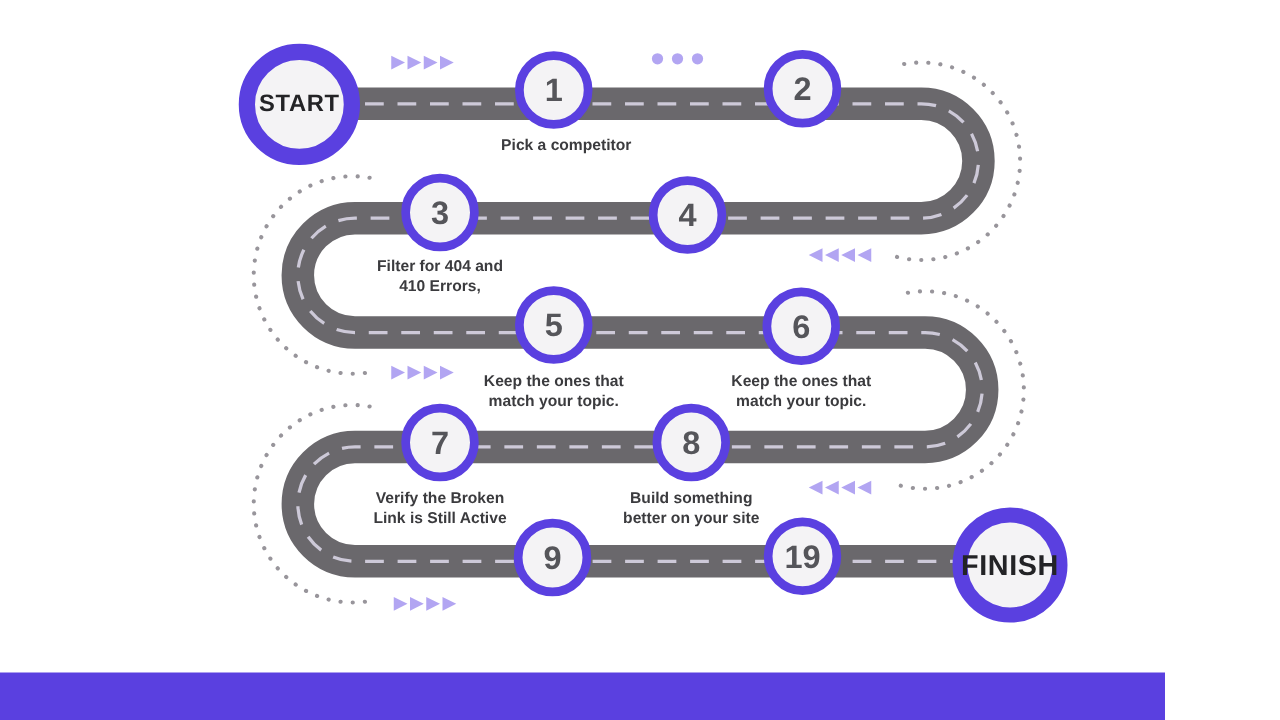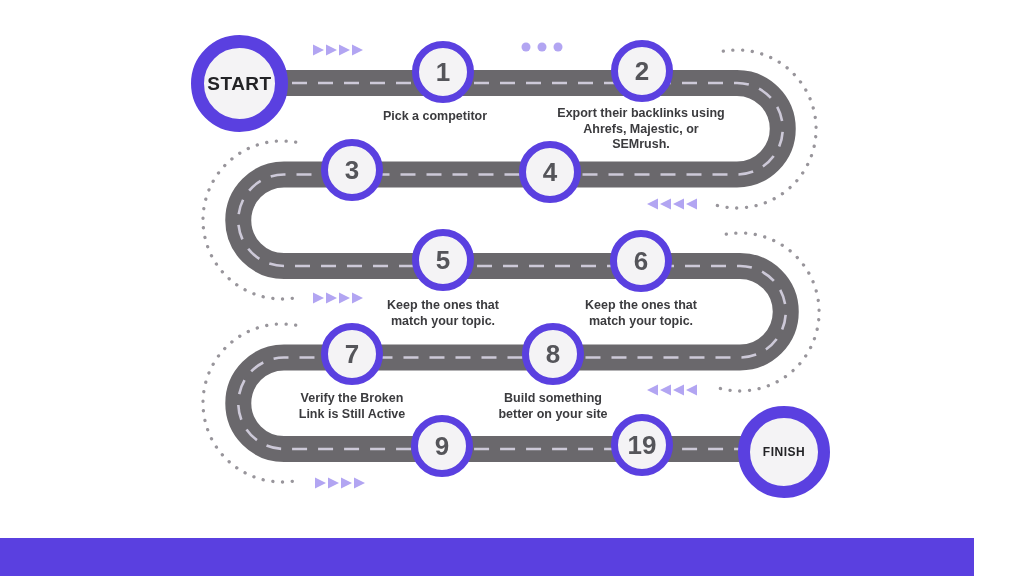--- a/index.html
+++ b/index.html
@@ -10,39 +10,38 @@
     --dot_gray:#98959b;
     --circle_fill:#f4f3f5;
     --text_dark:#3b3b3e;
     --number_gray:#55555a;
   }
   html,body{margin:0;padding:0;}
   body{font-family:"Liberation Sans",sans-serif;background:#ffffff;}
   .canvas{
     position:relative;width:932px;height:576px;background:#ffffff;
     overflow:hidden;
-    padding-left:42px;
   }
   .road-svg{position:absolute;left:0;top:0;z-index:1;}
   .road{stroke:var(--road_gray);stroke-width:26;fill:none;}
   .centerline{stroke:var(--dash_gray);stroke-width:2.6;fill:none;
     stroke-dasharray:15 11;}
   .dotted-arc{stroke:var(--dot_gray);stroke-width:3.3;fill:none;
     stroke-linecap:round;stroke-dasharray:0.1 9.6;}
   .tri{fill:var(--light_purple);}
   .pdot{fill:var(--light_purple);}
 
   .terminal{
     position:absolute;box-sizing:border-box;border-radius:50%;
     background:var(--circle_fill);border:13px solid var(--brand_purple);
     display:flex;align-items:center;justify-content:center;
     font-weight:700;color:#232326;z-index:3;letter-spacing:.5px;
   }
   .start{left:191px;top:35px;width:97px;height:97px;font-size:19px;}
-  .finish{left:738px;top:406px;width:92px;height:92px;border-width:12px;font-size:12px;}
+  .finish{left:762px;top:406px;width:92px;height:92px;border-width:12px;font-size:23px;}
 
   .step-circle{
     position:absolute;box-sizing:border-box;width:62px;height:62px;
     border-radius:50%;border:7px solid var(--brand_purple);
     background:var(--circle_fill);display:flex;align-items:center;
     justify-content:center;font-weight:700;font-size:26px;
     color:var(--number_gray);z-index:2;
   }
   .step-label{
     position:absolute;transform:translateX(-50%);white-space:pre-line;
@@ -137,24 +136,23 @@
   <div class="step-circle" style="left:522px;top:323px">
       <span>8</span>
     </div>
   <div class="step-circle" style="left:411px;top:415px">
       <span>9</span>
     </div>
   <div class="step-circle" style="left:611px;top:414px">
       <span>19</span>
     </div>
 
-  <div class="step-label" style="left:435px;top:109px">Pick a competitor</div>
-  <div class="step-label" style="left:641px;top:106px">Export their backlinks using
-Ahrefs, Majestic, or
-SEMrush.</div>
+  <div class="step-label" style="left:453px;top:109px">Pick a competitor</div>
+  <div class="step-label" style="left:352px;top:206px">Filter for 404 and
+410 Errors,</div>
   <div class="step-label" style="left:443px;top:298px">Keep the ones that
 match your topic.</div>
   <div class="step-label" style="left:641px;top:298px">Keep the ones that
 match your topic.</div>
   <div class="step-label" style="left:553px;top:391px">Build something
 better on your site</div>
   <div class="step-label" style="left:352px;top:391px">Verify the Broken
 Link is Still Active</div>
 
   <div class="footer-bar"></div>

